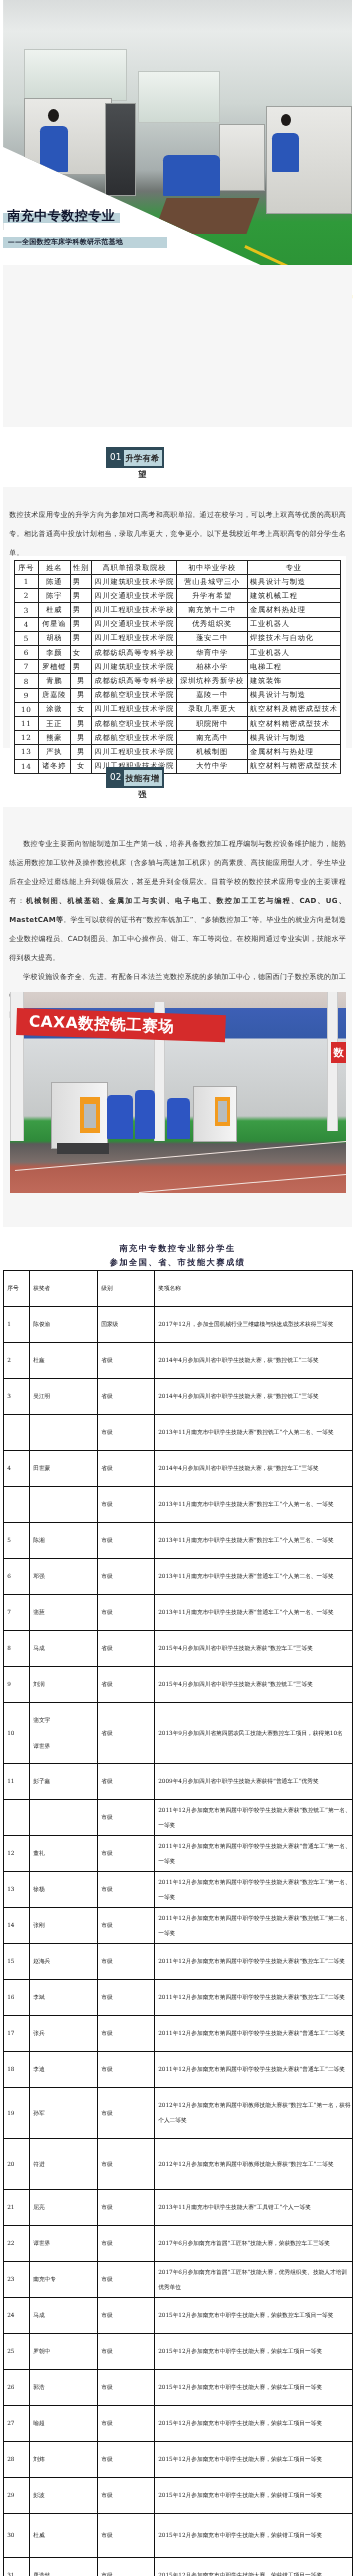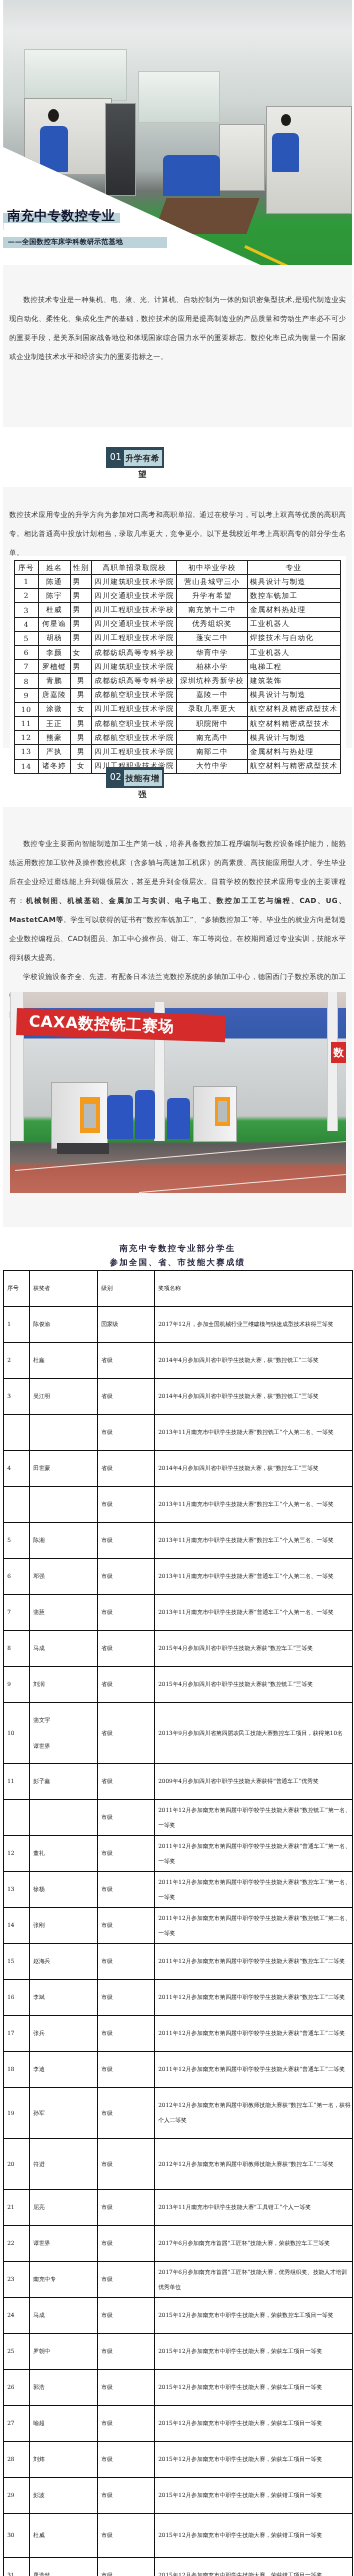--- a/index.html
+++ b/index.html
@@ -96,21 +96,20 @@
     <div class="hero-title-wrap">
       <div class="hero-title-bg"></div>
       <div class="hero-title">南充中专数控专业</div>
     </div>
     <div class="hero-sub">
       <span>——全国数控车床学科教研示范基地</span>
     </div>
   </div>
 
   <div class="gray-box" style="top:265px;height:162px;padding-top:26px;">
-    <p class="para indent">数控技术专业是一种集机、电、液、光、计算机、自动控制为一体的知识密集型技术,是现代制造业实现自动化、柔性化、集成化生产的基础，数控技术的应用是提高制造业的产品质量和劳动生产率必不可少的重要手段，是关系到国家战备地位和体现国家综合国力水平的重要标志。数控化率已成为衡量一个国家或企业制造技术水平和经济实力的重要指标之一。</p>
   </div>
 
   <div class="badge" style="top:447px;">
     <span class="badge-num">01</span>
     <span class="badge-label">升学有希望</span>
   </div>
 
   <div class="gray-box" style="top:487px;height:261px;padding-top:18.5px;">
     <p class="para">数控技术应用专业的升学方向为参加对口高考和高职单招。通过在校学习，可以考上双高等优质的高职高专。相比普通高中投放计划相当，录取几率更大，竞争更小。以下是我校近年考上高职高专的部分学生名单。</p>
   </div>
@@ -134,21 +133,21 @@
             <td class="l">四川建筑职业技术学院</td>
             <td class="c">营山县城守三小</td>
             <td class="l">模具设计与制造</td>
           </tr>
           <tr>
             <td class="c">2</td>
             <td class="c">陈宇</td>
             <td class="l">男</td>
             <td class="l">四川交通职业技术学院</td>
             <td class="c">升学有希望</td>
-            <td class="l">数控车铣加工</td>
+            <td class="l">建筑机械工程</td>
           </tr>
           <tr>
             <td class="c">3</td>
             <td class="c">杜威</td>
             <td class="l">男</td>
             <td class="l">四川工程职业技术学校</td>
             <td class="c">南充第十二中</td>
             <td class="l">金属材料热处理</td>
           </tr>
           <tr>
@@ -221,21 +220,21 @@
             <td class="c">男</td>
             <td class="l">成都航空职业技术学院</td>
             <td class="c">南充高中</td>
             <td class="l">模具设计与制造</td>
           </tr>
           <tr>
             <td class="c">13</td>
             <td class="c">严执</td>
             <td class="c">男</td>
             <td class="l">四川工程职业技术学院</td>
-            <td class="c">南部二中</td>
+            <td class="c">机械制图</td>
             <td class="l">金属材料与热处理</td>
           </tr>
           <tr>
             <td class="c">14</td>
             <td class="c">诸冬婷</td>
             <td class="c">女</td>
             <td class="l">四川工程职业技术学院</td>
             <td class="c">大竹中学</td>
             <td class="l">航空材料与精密成型技术</td>
           </tr>

